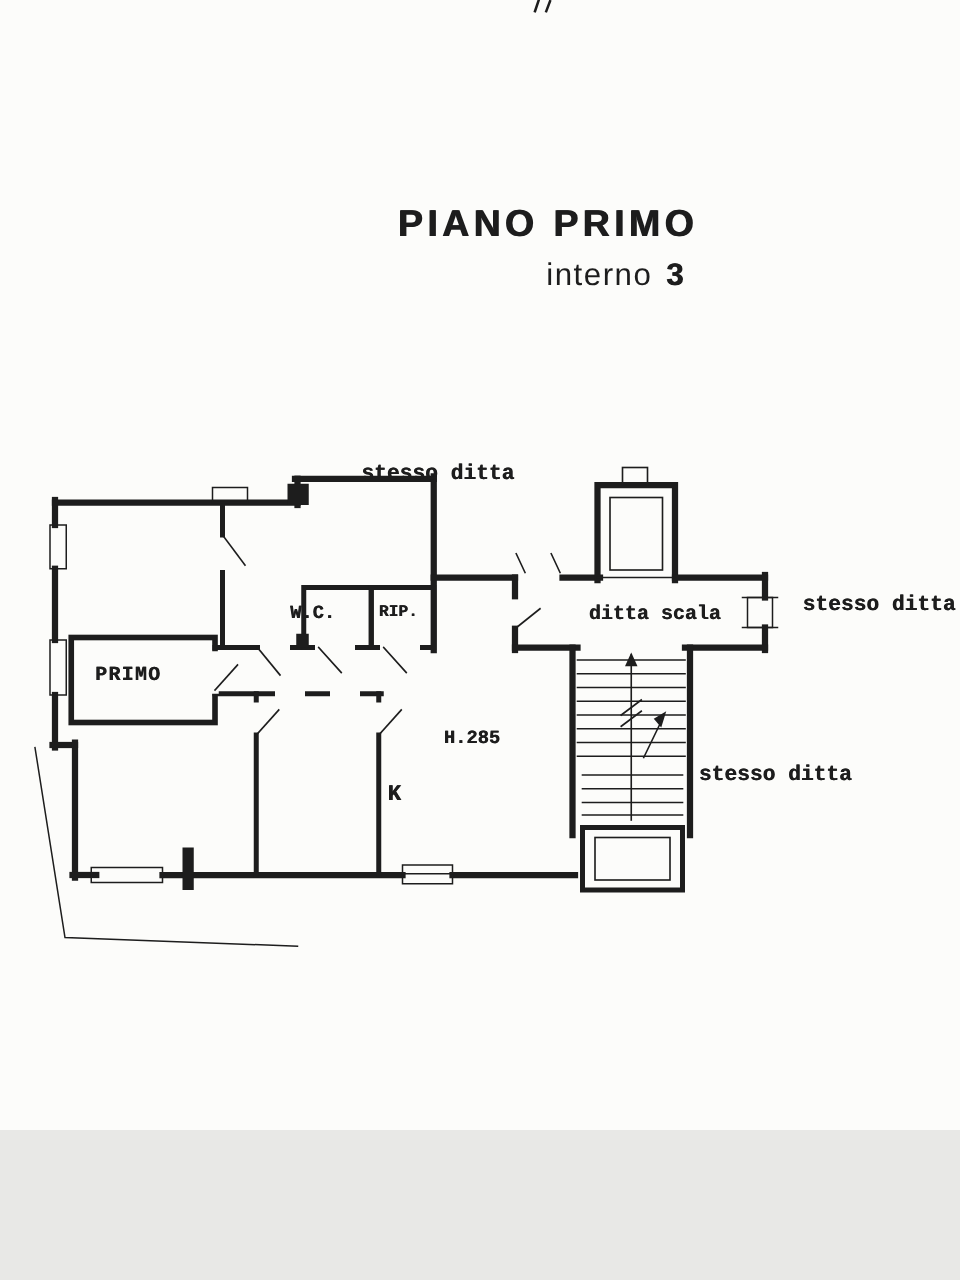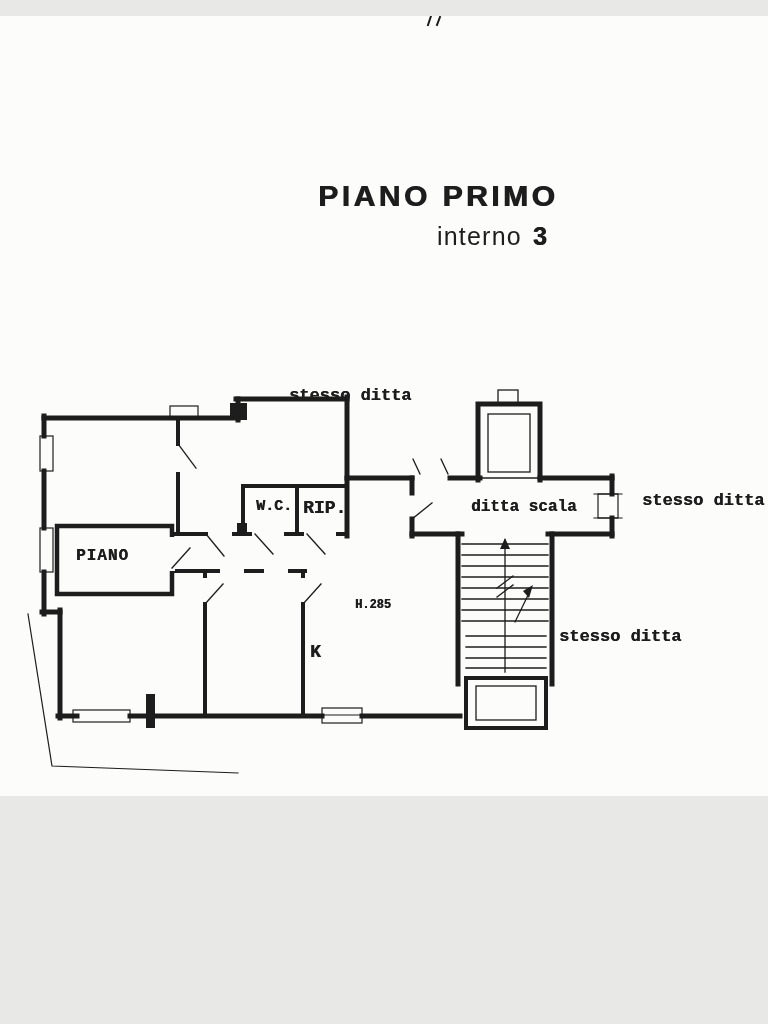--- a/index.html
+++ b/index.html
@@ -1,19 +1,19 @@
 <!DOCTYPE html>
 <html><head>
 <meta charset="utf-8">
 <style>
   html,body{margin:0;padding:0;background:#e8e8e6;}
   .page{
     position:relative;
-    width:768px;height:780px;
-    margin:16px auto;
+    width:768px;height:904px;
+    margin:0 auto;
     background:#fcfcfa;
     font-family:"Liberation Sans", sans-serif;
     color:#1d1d1d;
     overflow:hidden;
   }
   .plan-svg{position:absolute;left:0;top:0;width:768px;height:1024px;}
   .title{
     position:absolute;left:318px;top:163px;
     font-size:30px;font-weight:800;letter-spacing:3.5px;
     text-shadow:0.8px 0 currentColor;
@@ -24,25 +24,25 @@
     font-size:25px;letter-spacing:1.2px;white-space:nowrap;
   }
   .subtitle .num{font-weight:800;margin-left:11px;text-shadow:0.6px 0 currentColor;}
   .lbl{
     position:absolute;font-weight:700;white-space:nowrap;
     text-shadow:0.4px 0 currentColor;line-height:1;font-family:Liberation Mono, monospace;
   }
   .lbl-neighbor-top{left:289px;top:371px;font-size:17px;}
   .lbl-neighbor-right{left:642px;top:476px;font-size:17px;}
   .lbl-neighbor-bottom{left:559px;top:612px;font-size:17px;}
-  .lbl-wc{left:256px;top:483px;font-size:15px;}
-  .lbl-rip{left:303px;top:483px;font-size:18px;}
+  .lbl-wc{left:232px;top:483px;font-size:15px;}
+  .lbl-rip{left:303px;top:483px;font-size:13px;}
   .lbl-bagno{left:76px;top:532px;font-size:16px;letter-spacing:1px;}
   .lbl-vano-scala{left:471px;top:483px;font-size:16px;}
-  .lbl-h285{left:355px;top:583px;font-size:12px;}
+  .lbl-h285{left:355px;top:583px;font-size:15px;}
   .lbl-k{left:310px;top:627px;font-size:18px;}
 </style>
 </head>
 <body>
 
 <div class="page">
 
   <svg class="plan-svg" viewBox="0 0 768 1024">
     <g stroke="#1d1d1d" fill="none" stroke-linecap="square">
 
@@ -177,18 +177,18 @@
   </svg>
 
   <div class="title">PIANO PRIMO</div>
   <div class="subtitle"><span>interno</span><span class="num">3</span></div>
 
   <div class="lbl lbl-neighbor-top">stesso ditta</div>
   <div class="lbl lbl-neighbor-right">stesso ditta</div>
   <div class="lbl lbl-neighbor-bottom">stesso ditta</div>
   <div class="lbl lbl-wc">W.C.</div>
   <div class="lbl lbl-rip">RIP.</div>
-  <div class="lbl lbl-bagno">PIANO</div>
+  <div class="lbl lbl-bagno">PRIMO</div>
   <div class="lbl lbl-vano-scala">ditta scala</div>
   <div class="lbl lbl-h285">H.285</div>
   <div class="lbl lbl-k">K</div>
 
 </div>
 
 </body></html>

